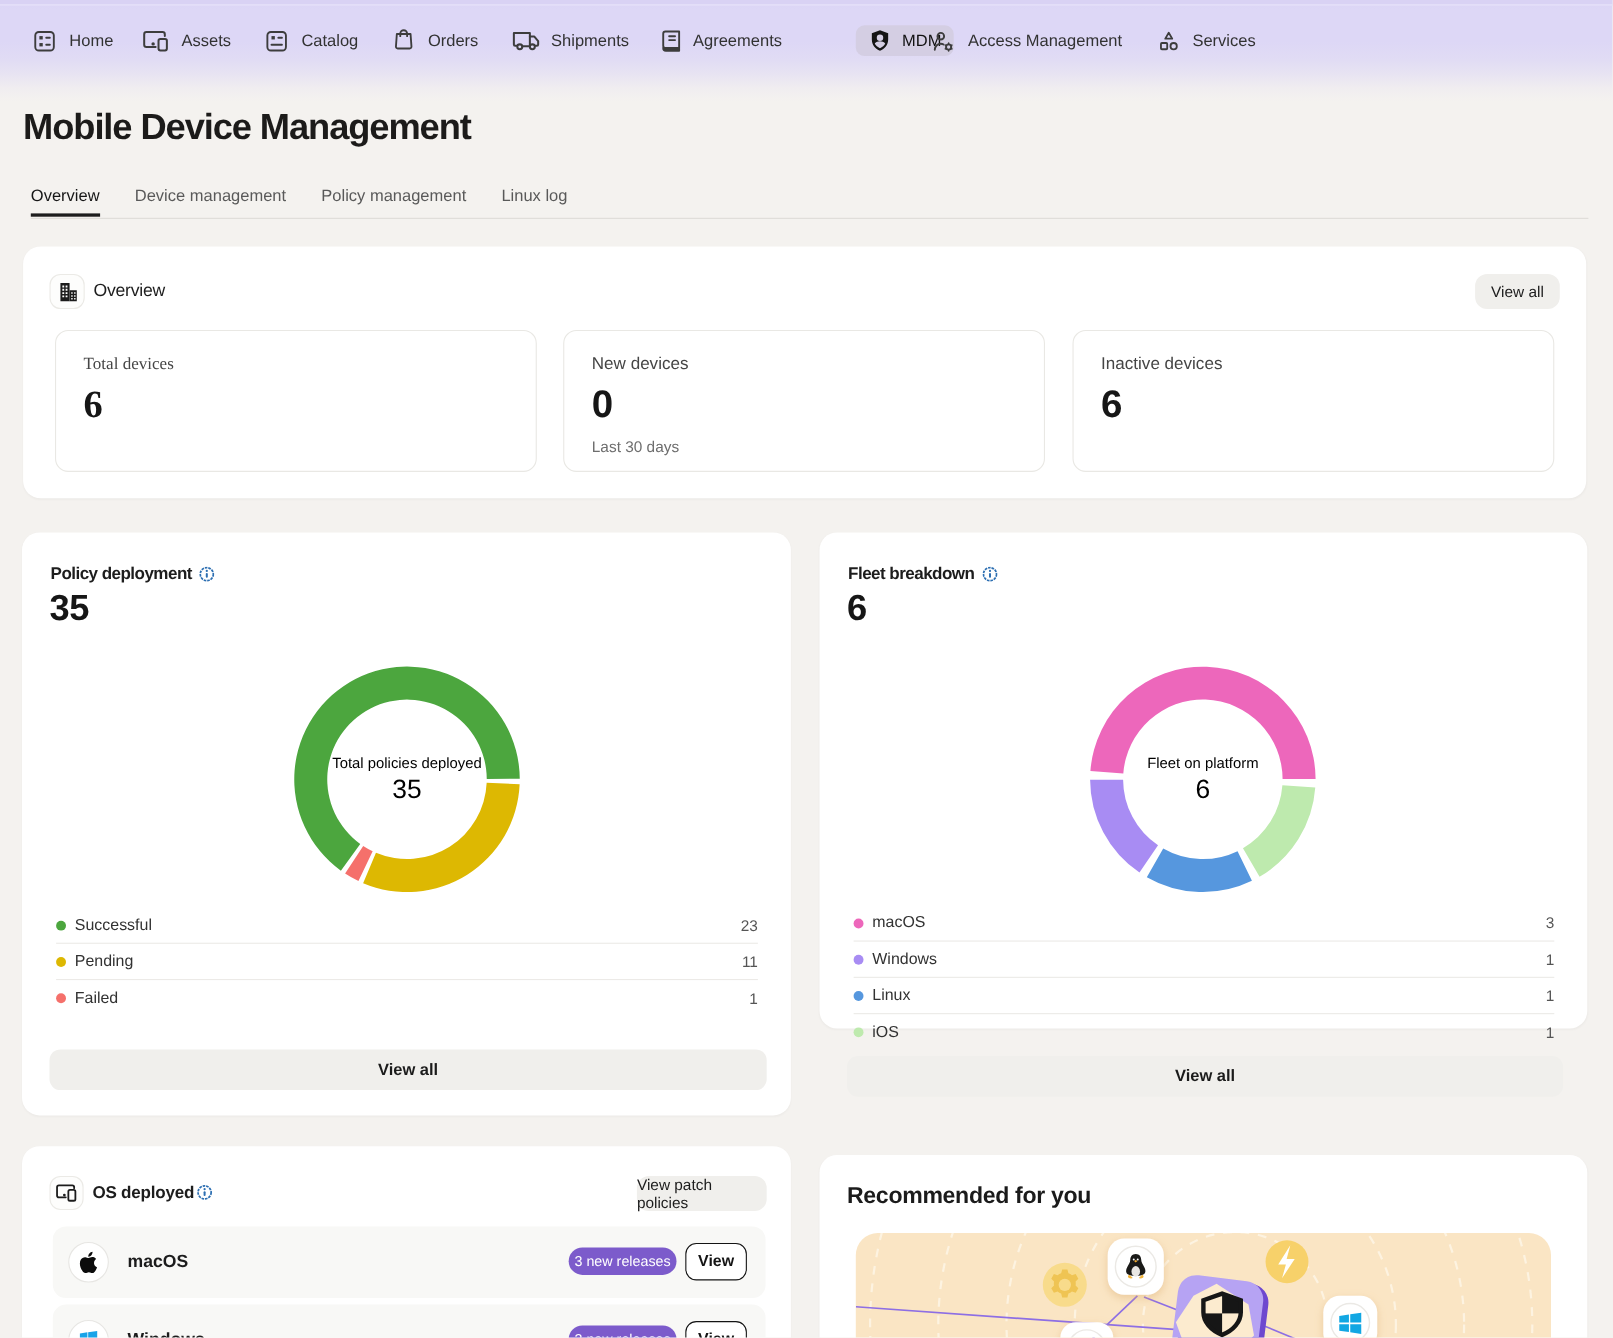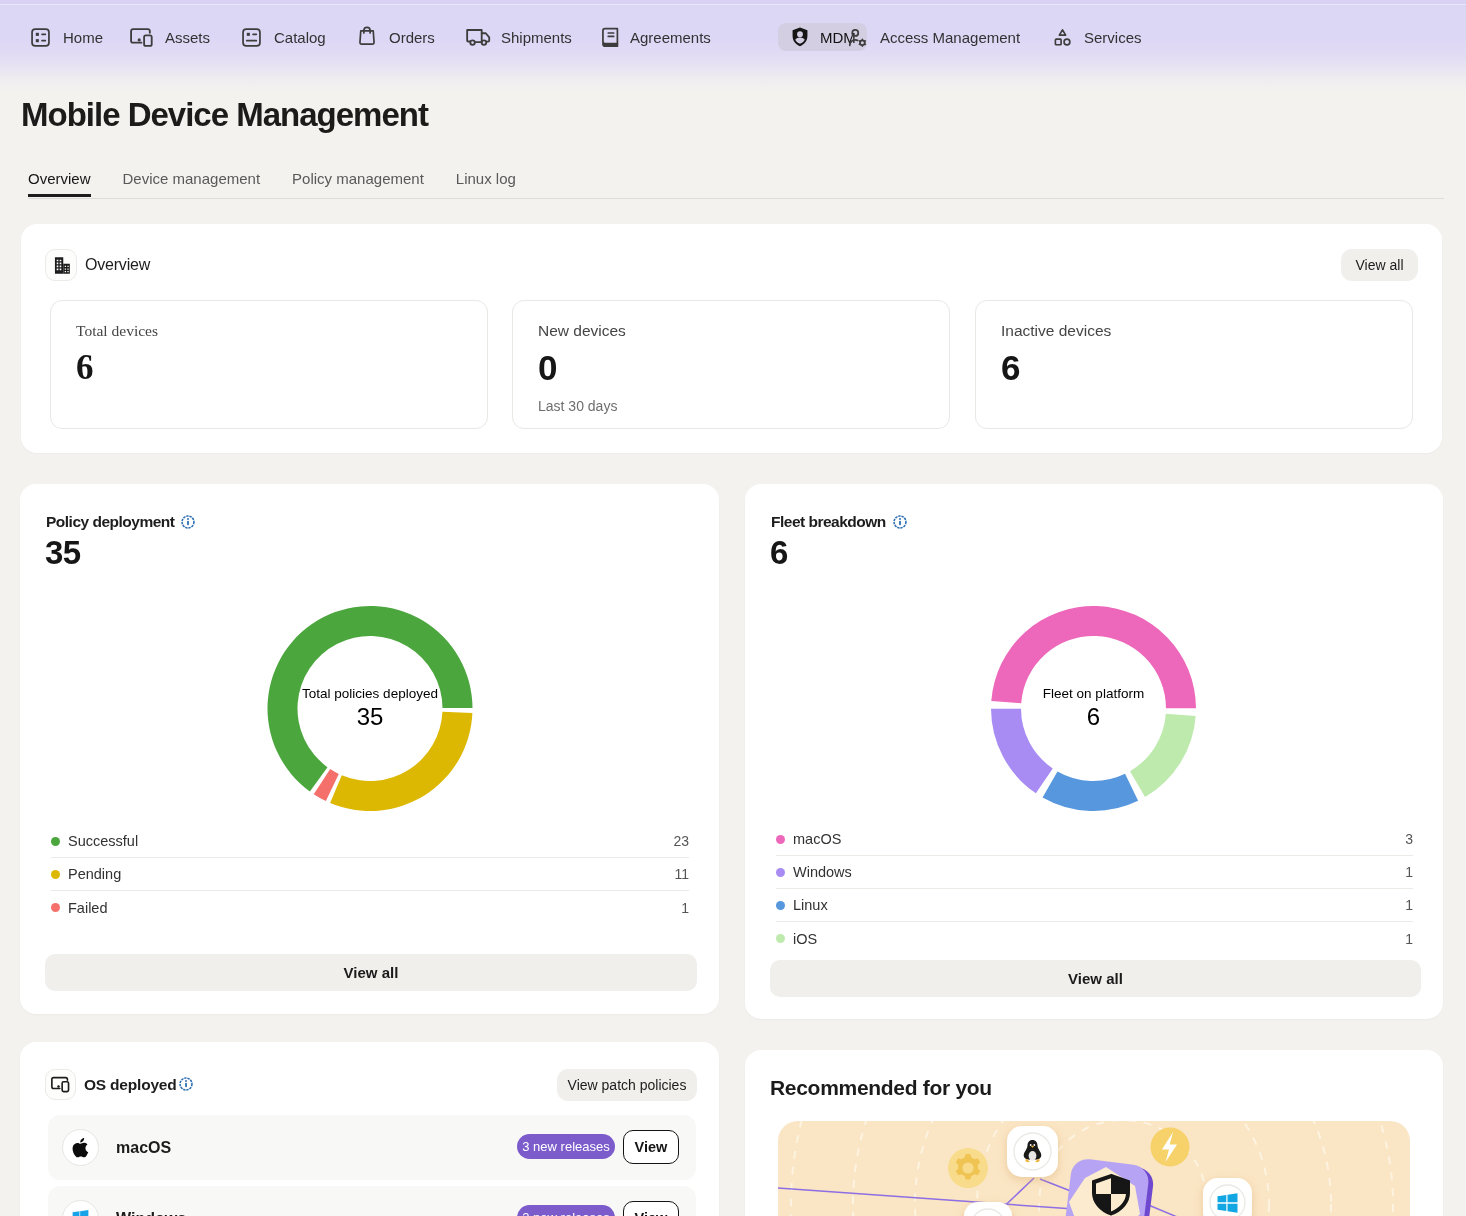--- a/index.html
+++ b/index.html
@@ -20,21 +20,21 @@
 .card { position:absolute; background:#fff; border-radius:16px; box-shadow:0 1px 2px rgba(0,0,0,0.03); }
 #card-overview { left:21px; top:224px; width:1421px; height:229px; }
 .chip { position:absolute; width:32px; height:32px; border:1px solid #ebeae6; border-radius:10px; display:flex; align-items:center; justify-content:center; background:#fdfdfc; }
 .cardtitle { font-size:15.5px; letter-spacing:-0.2px; font-weight:700; color:#1d1d1d; }
 .btn-grey { position:absolute; background:#f0efec; border-radius:11px; font-size:14px; color:#1c1c1c; display:flex; align-items:center; justify-content:center; font-weight:400; }
 .statcard { position:absolute; top:76px; width:438px; height:129px; border:1px solid #e9e8e4; border-radius:12px; background:#fff; }
 .statlabel { position:absolute; left:25px; top:21px; font-size:15.5px; color:#454545; }
 .statvalue { position:absolute; left:25px; top:49px; font-size:35px; font-weight:700; color:#161616; letter-spacing:-0.5px; line-height:1; }
 .statsub { position:absolute; left:25px; top:97px; font-size:14px; color:#6e6e6e; }
 #card-policy { left:20px; top:484px; width:699px; height:530px; }
-#card-fleet { left:745px; top:484px; width:698px; height:535px; }
+#card-fleet { left:745px; top:484px; width:698px; height:451px; }
 .charttitle { position:absolute; left:26px; top:29px; font-size:15.5px; letter-spacing:-0.5px; font-weight:700; color:#1d1d1d; display:flex; align-items:center; gap:7px; }
 .bignum { position:absolute; left:25px; top:50px; font-size:33px; font-weight:700; color:#161616; letter-spacing:-0.5px; }
 .legend { position:absolute; left:31px; right:30px; }
 .legrow { height:33px; display:flex; align-items:center; border-bottom:1px solid #eceae7; font-size:14.5px; color:#323232; }
 .legrow.last { border-bottom:none; }
 .legrow .dot { width:9px; height:9px; border-radius:50%; margin-right:8px; flex:none; }
 .legrow .val { margin-left:auto; font-size:14px; color:#555; }
 .btn-viewall { position:absolute; left:25px; right:22px; height:37px; background:#f0efec; border-radius:10px; display:flex; align-items:center; justify-content:center; font-size:15px; font-weight:700; color:#1b1b1b; }
 .ctr-label { font-size:13.5px; color:#2e2e2e; text-anchor:middle; }
 .ctr-num { font-size:24px; color:#1a1a1a; text-anchor:middle; font-weight:400; }
@@ -201,21 +201,21 @@
         <rect x="13.9" y="7.8" width="7.4" height="11.4" rx="1.7"></rect>
         <circle cx="9.7" cy="13.2" r="1.45" fill="#1c1c1c" stroke="none"></circle>
       </svg>
   </div>
   <div class="cardtitle" style="position:absolute; left:64px; top:34px;">OS deployed</div>
   <svg class="infoicon" style="position:absolute; left:159px; top:35px;" width="14" height="14" viewBox="0 0 16 16" fill="none">
       <circle cx="8" cy="8" r="6.8" stroke="#2d6fb2" stroke-width="1.8" stroke-dasharray="2.7 0.95"></circle>
       <circle cx="8" cy="4.6" r="1.15" fill="#2d6fb2"></circle>
       <rect x="6.95" y="6.7" width="2.1" height="5" rx="1.05" fill="#2d6fb2"></rect>
     </svg>
-  <div class="btn-grey" style="right:22px; top:27px; width:140px; height:32px;margin-left:16px;">View patch policies</div>
+  <div class="btn-grey" style="right:22px; top:27px; width:118px; height:32px;margin-left:16px;">View patch policies</div>
   <div class="osrow" style="top:73px;">
     <div class="oslogo">
         <svg width="27" height="27" viewBox="0 0 24 24" fill="#0c0c0c">
           <path d="M16.4 12.6c0-2.1 1.7-3.1 1.8-3.2-1-1.4-2.5-1.6-3-1.6-1.3-.1-2.5.8-3.2.8-.7 0-1.7-.8-2.8-.7-1.4 0-2.8.8-3.5 2.1-1.5 2.6-.4 6.5 1.1 8.6.7 1 1.6 2.2 2.7 2.1 1.1 0 1.5-.7 2.8-.7s1.7.7 2.8.7c1.2 0 1.9-1 2.6-2.1.8-1.2 1.2-2.4 1.2-2.5-.1 0-2.5-1-2.5-3.5zM14.3 6.3c.6-.7 1-1.7.9-2.7-.9 0-1.9.6-2.5 1.3-.6.6-1 1.6-.9 2.6 1 .1 1.9-.5 2.5-1.2z"></path>
         </svg>
       </div>
     <div class="osname">macOS</div>
     <div class="pill" style="left:469px;">3 new releases</div>
     <div class="btn-view" style="left:575px;">View</div>
   </div>

